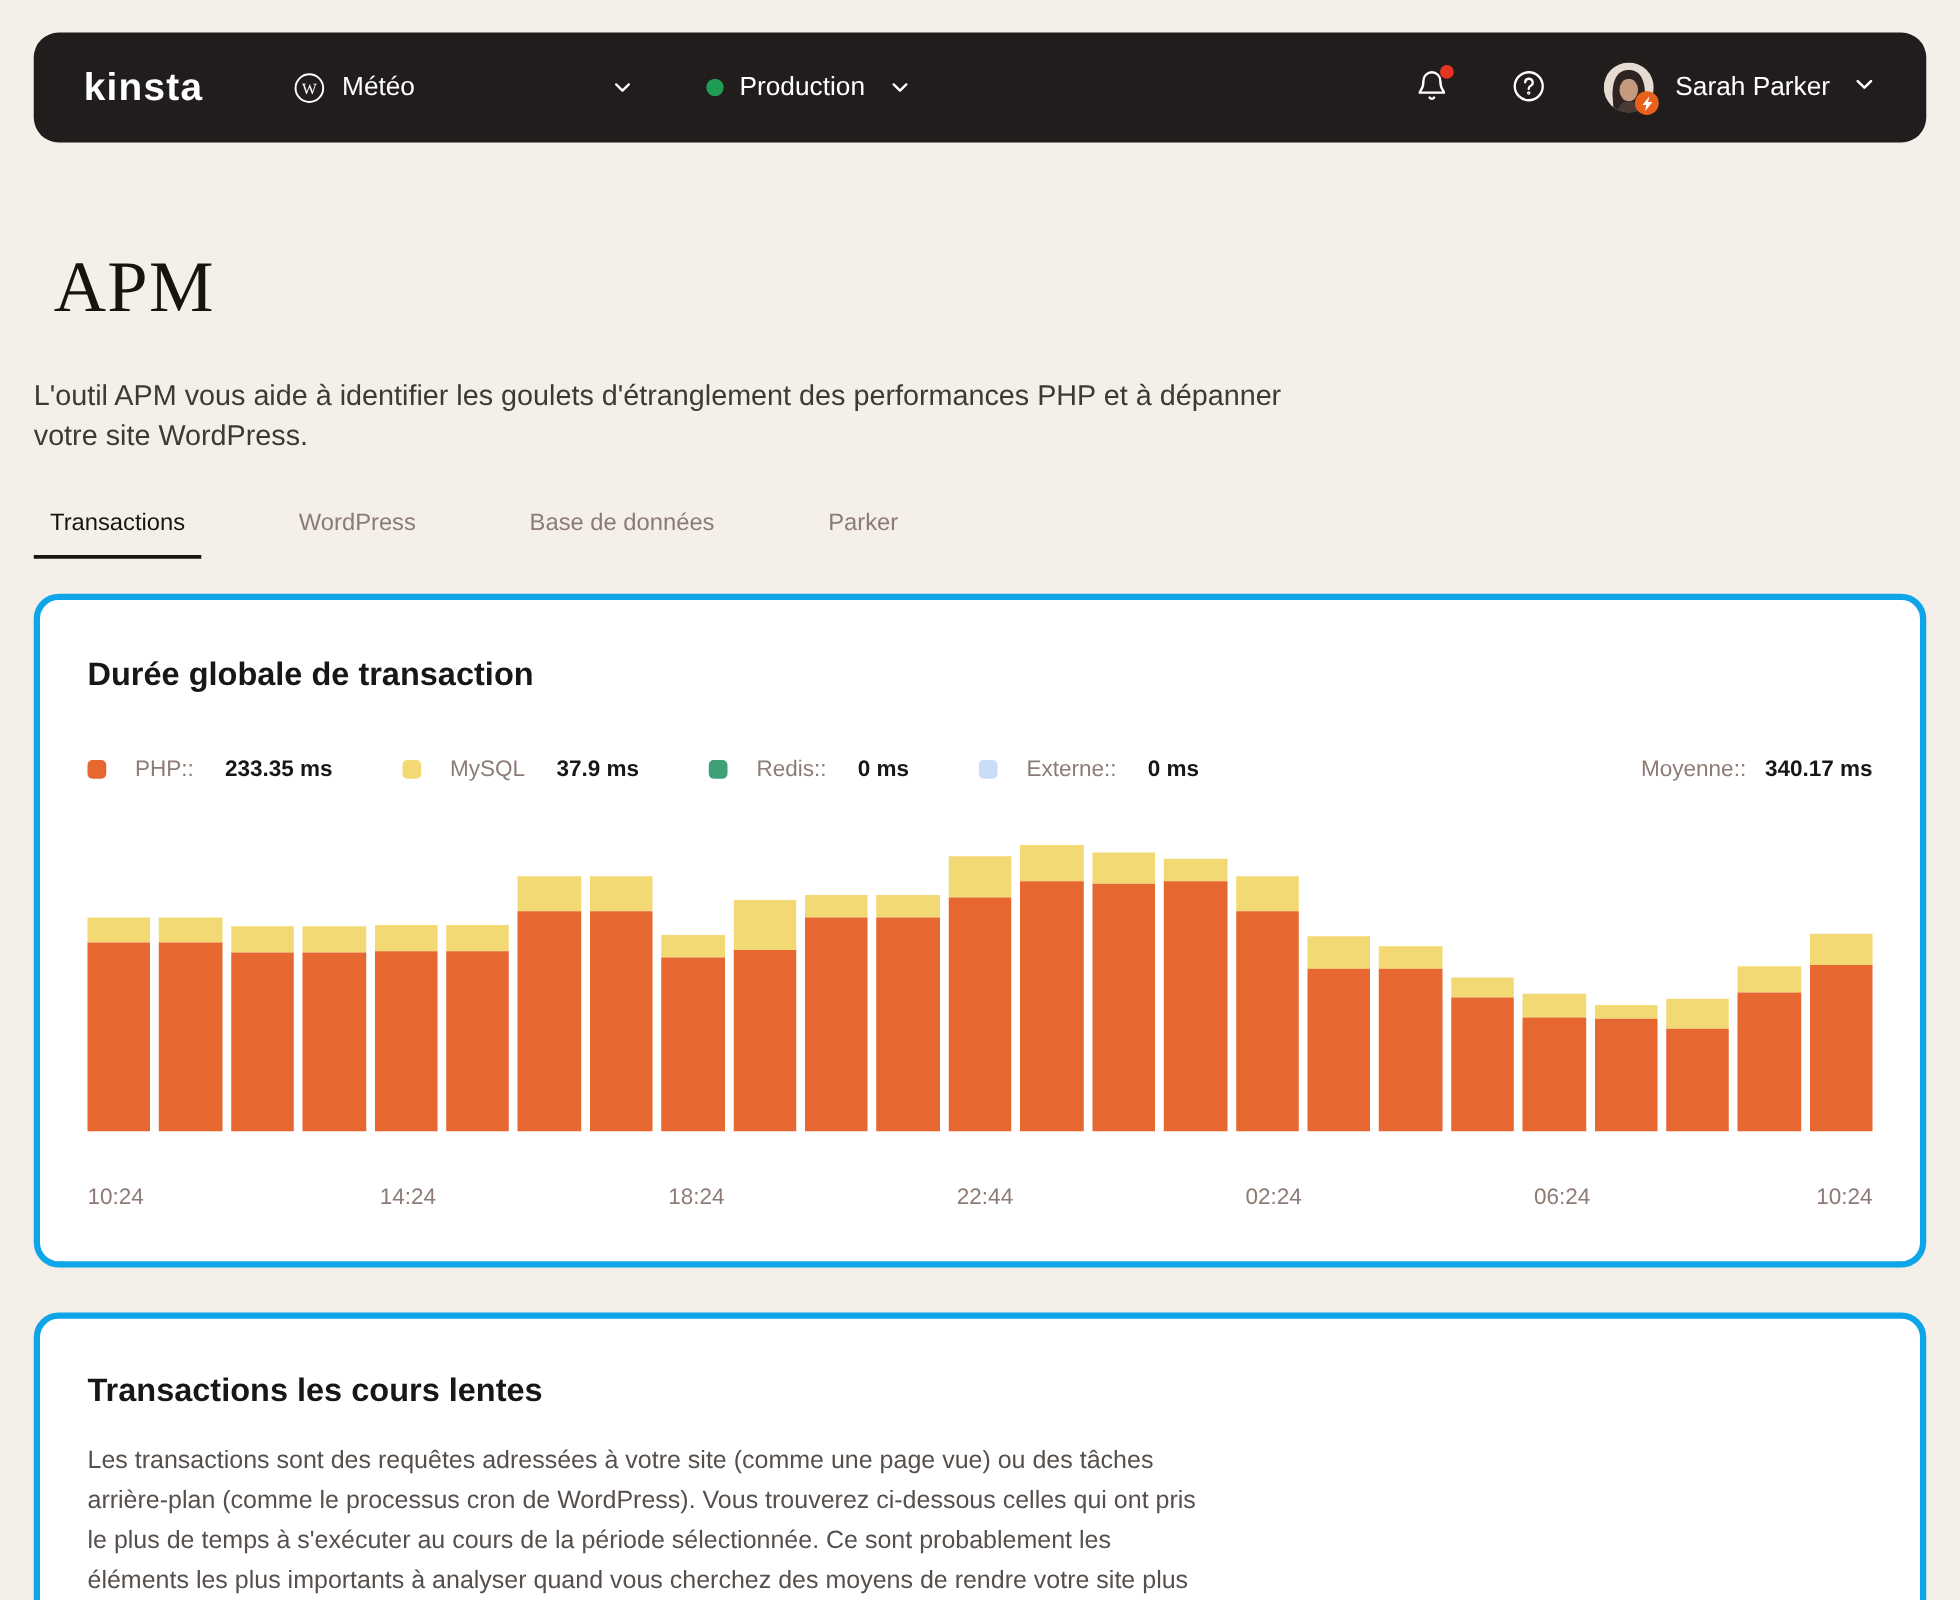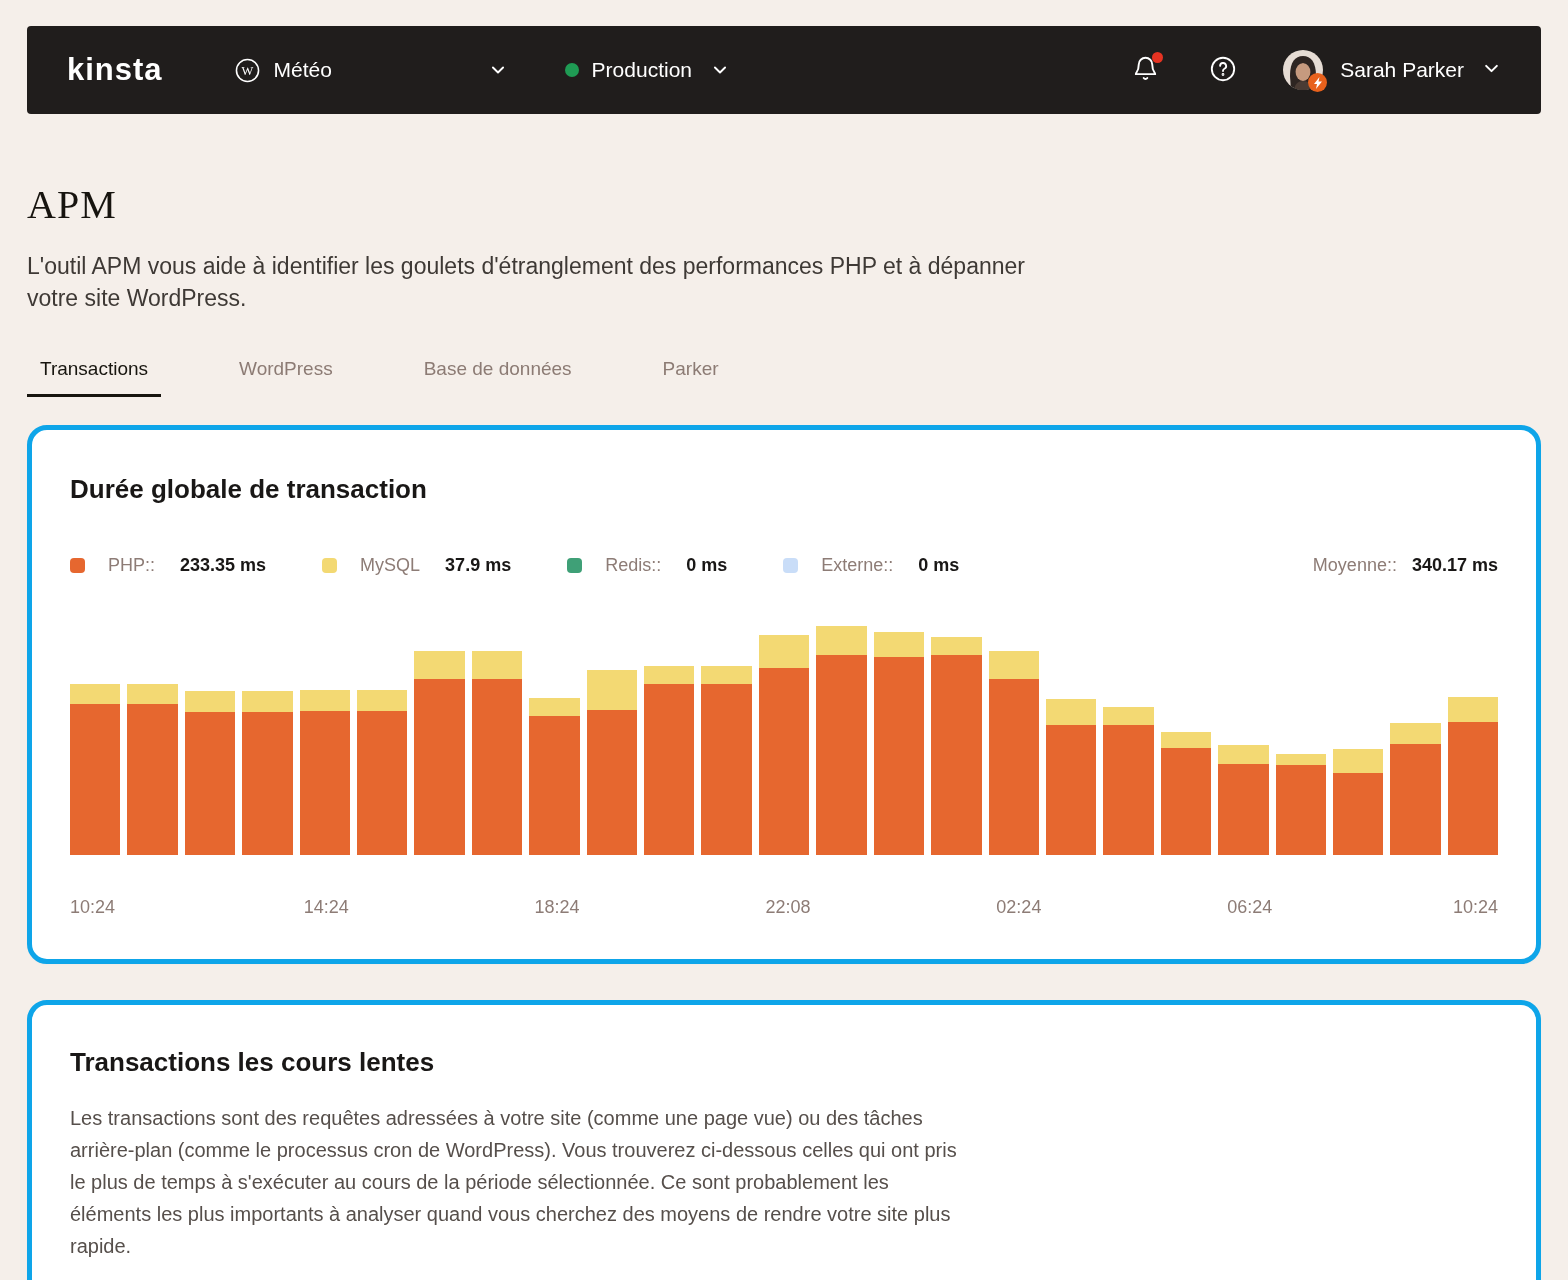--- a/index.html
+++ b/index.html
@@ -1,20 +1,20 @@
 <!DOCTYPE html>
 <html><head>
 <meta charset="utf-8">
 <style>
   html,body{margin:0;padding:0;width:1568px;height:1280px;overflow:hidden;
     background:#F5EFEA;font-family:"Liberation Sans","DejaVu Sans",sans-serif;color:#191716;}
   *{box-sizing:border-box;}
 
   
-  .navbar{margin:26px 27px 0;height:88px;background:#201D1C;border-radius:4px;
+  .navbar{margin:26px 27px 0;height:88px;background:#201D1C;border-radius:20px;
     display:flex;align-items:center;padding:0 40px;color:#fff;}
   .logo{font-size:31px;font-weight:700;letter-spacing:1px;color:#fff;}
   .site-select{margin-left:72px;width:272px;display:flex;align-items:center;cursor:pointer;}
   .site-select .wp-ic{margin-right:14px;display:flex;}
   .site-select .site-name{font-size:21px;}
   .site-select .chev{margin-left:auto;display:flex;}
   .env-select{margin-left:58px;display:flex;align-items:center;cursor:pointer;}
   .env-dot{width:14px;height:14px;border-radius:50%;margin-right:13px;}
   .env-name{font-size:21px;}
   .env-select .chev{margin-left:19px;display:flex;}
@@ -26,22 +26,22 @@
   .red-dot{position:absolute;top:-3px;right:-4px;width:11px;height:11px;border-radius:50%;background:#E63322;}
   .user-menu{display:flex;align-items:center;cursor:pointer;}
   .avatar-wrap{position:relative;width:40px;height:40px;margin-right:17px;}
   .avatar-wrap svg{display:block;}
   .bolt-badge{position:absolute;right:-4px;bottom:-2px;width:19px;height:19px;border-radius:50%;
     background:#E8611C;display:flex;align-items:center;justify-content:center;}
   .user-name{font-size:21px;margin-right:18px;}
 
   
   .page-head{padding:0 27px;margin-top:61px;display:flex;justify-content:space-between;align-items:flex-start;}
-  .page-title{font-family:"Liberation Serif","DejaVu Serif",serif;font-weight:400;font-size:40px;
-    line-height:1;margin:0;padding-top:10px;letter-spacing:1px;color:#17140F;}
+  .page-title{font-family:"Liberation Serif","DejaVu Serif",serif;font-weight:400;font-size:58px;
+    line-height:1;margin:16px;padding-top:10px;letter-spacing:1px;color:#17140F;}
   .activate-btn{width:129px;height:68px;border:none;border-radius:16px;background:#191716;color:#fff;
     font-size:20px;font-family:inherit;cursor:pointer;box-shadow:0 12px 20px rgba(25,23,22,0.15);}
   .page-desc{padding:0 27px;margin:25px 0 0;font-size:23px;line-height:32px;color:#3E3935;max-width:1090px;}
 
   
   .tabs{padding:0 27px;margin-top:44px;display:flex;gap:65px;}
   .tab{font-size:19px;color:#8C7B74;padding:0 13px 14px;border-bottom:3px solid transparent;cursor:pointer;}
   .tab.active{color:#17150F;font-weight:500;border-bottom-color:#17150F;}
 
   
@@ -297,21 +297,21 @@
       </div>
       <div class="bar">
         <div style="height: 24.5px; background: rgb(243, 217, 115);"></div>
         <div style="height: 133.5px; background: rgb(230, 103, 47);"></div>
       </div>
     </div>
   <div class="xlabels">
       <span style="left: 0px;">10:24</span>
       <span style="left: 256.24px; transform: translateX(-50%);">14:24</span>
       <span style="left: 487.12px; transform: translateX(-50%);">18:24</span>
-      <span style="left: 718px; transform: translateX(-50%);">22:08</span>
+      <span style="left: 718px; transform: translateX(-50%);">22:44</span>
       <span style="left: 948.88px; transform: translateX(-50%);">02:24</span>
       <span style="left: 1179.76px; transform: translateX(-50%);">06:24</span>
       <span style="right: 0px;">10:24</span>
     </div>
 </section>
 
 <section class="card slow-card">
   <h2>Transactions les cours lentes</h2>
   <p>Les transactions sont des requêtes adressées à votre site (comme une page vue) ou des tâches arrière-plan (comme le processus cron de WordPress). Vous trouverez ci-dessous celles qui ont pris le plus de temps à s'exécuter au cours de la période sélectionnée. Ce sont probablement les éléments les plus importants à analyser quand vous cherchez des moyens de rendre votre site plus rapide.</p>
 </section>

